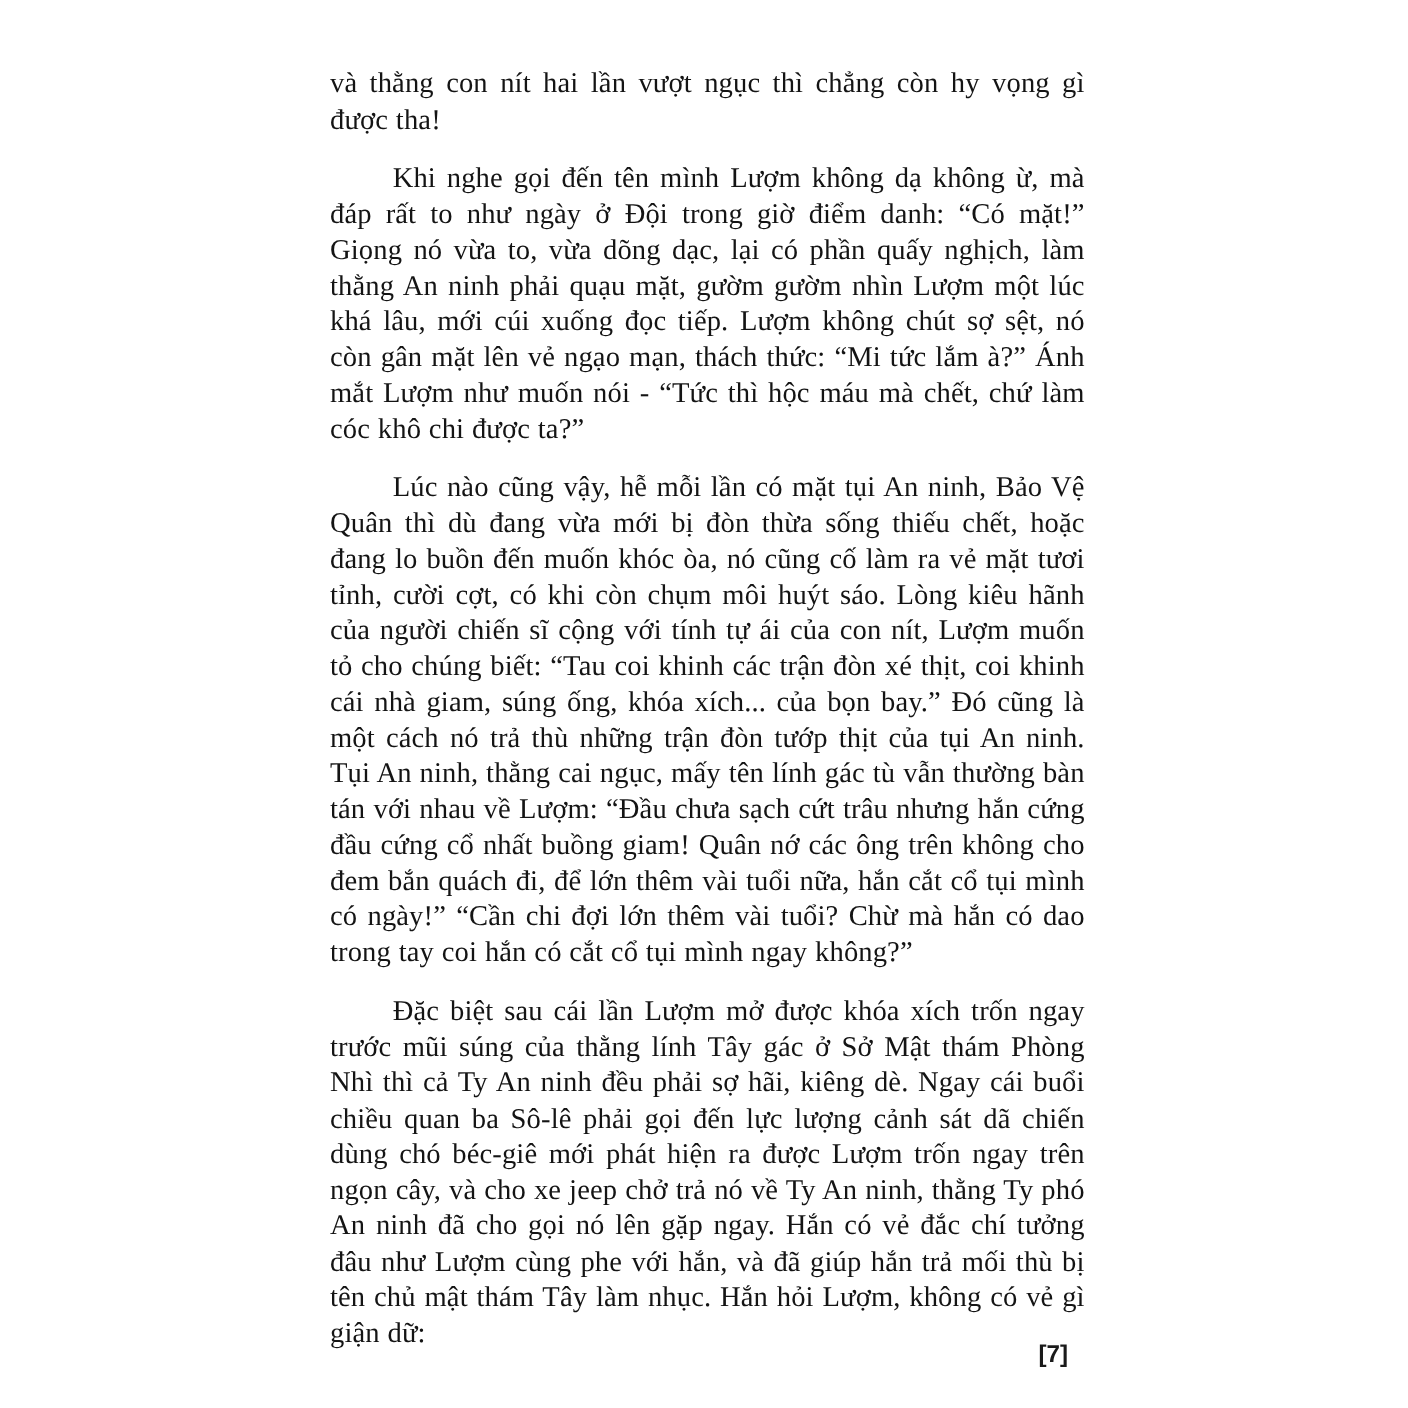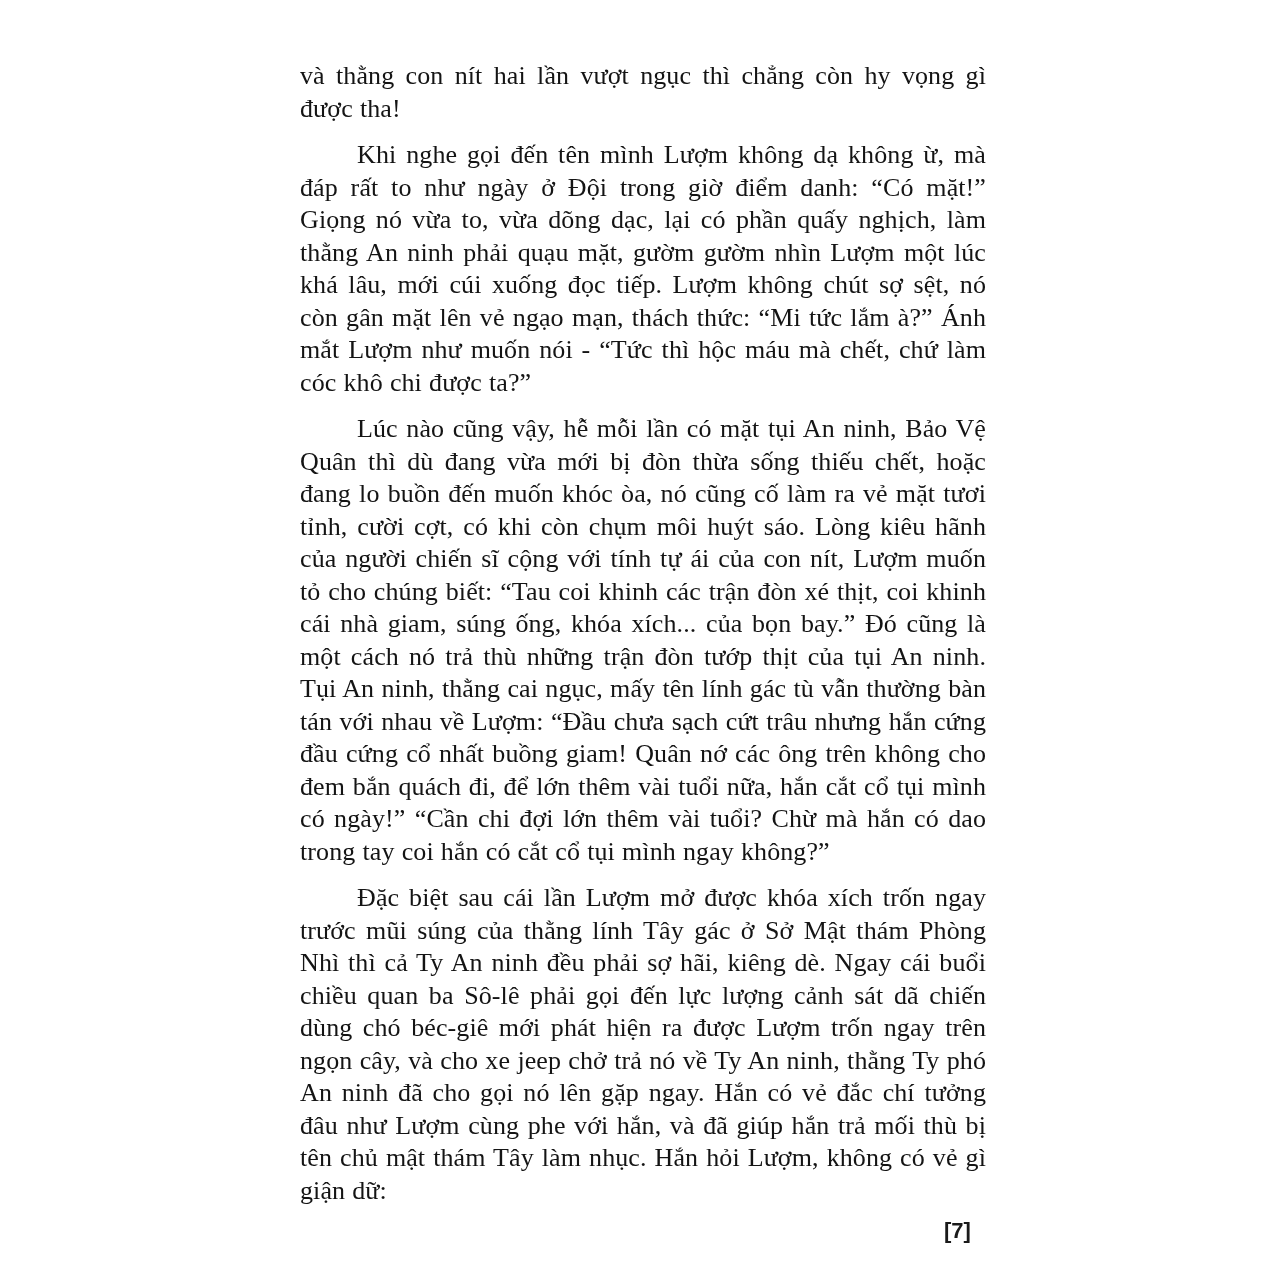--- a/index.html
+++ b/index.html
@@ -26,20 +26,21 @@
     text-align: justify;
     letter-spacing: 0.1px;
     word-spacing: 0.5px;
   }
   .text-block p {
     margin: 0 0 14px 0;
     padding: 0;
   }
   .text-block p.indented {
     text-indent: 57px;
+    margin-top: 21px;
   }
   .page-number {
     position: absolute;
     left: 944px;
     top: 1218px;
     font-family: "Liberation Sans", "DejaVu Sans", sans-serif;
     font-weight: 600;
     font-size: 22px;
     color: #1a1a1a;
   }

